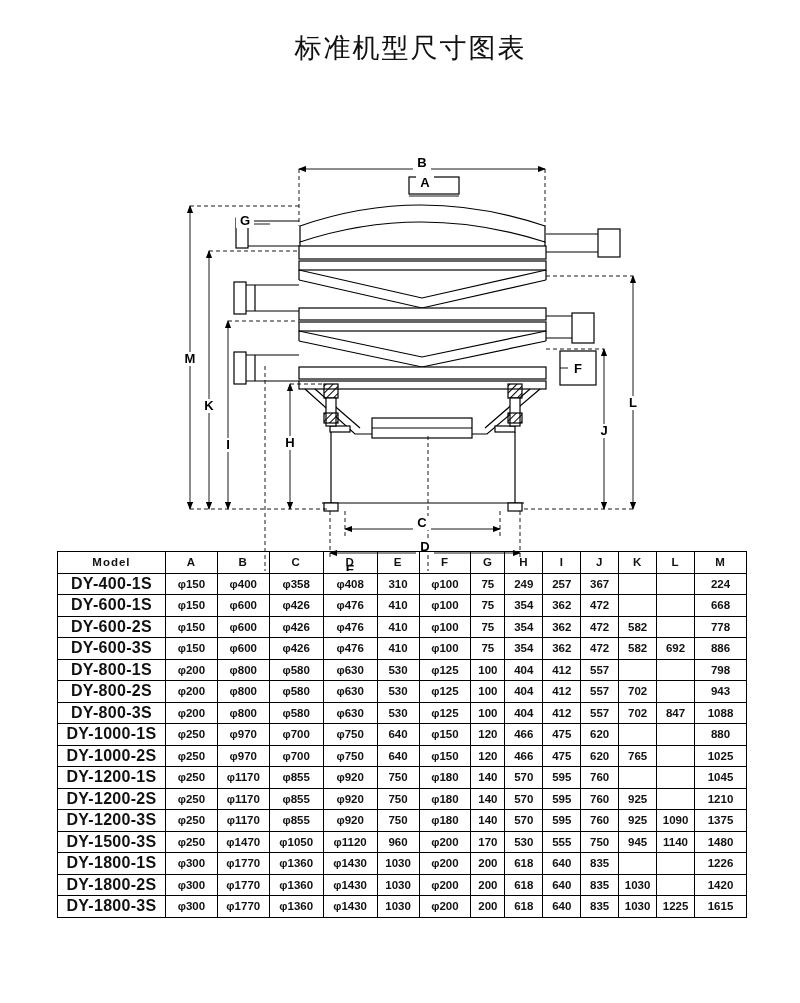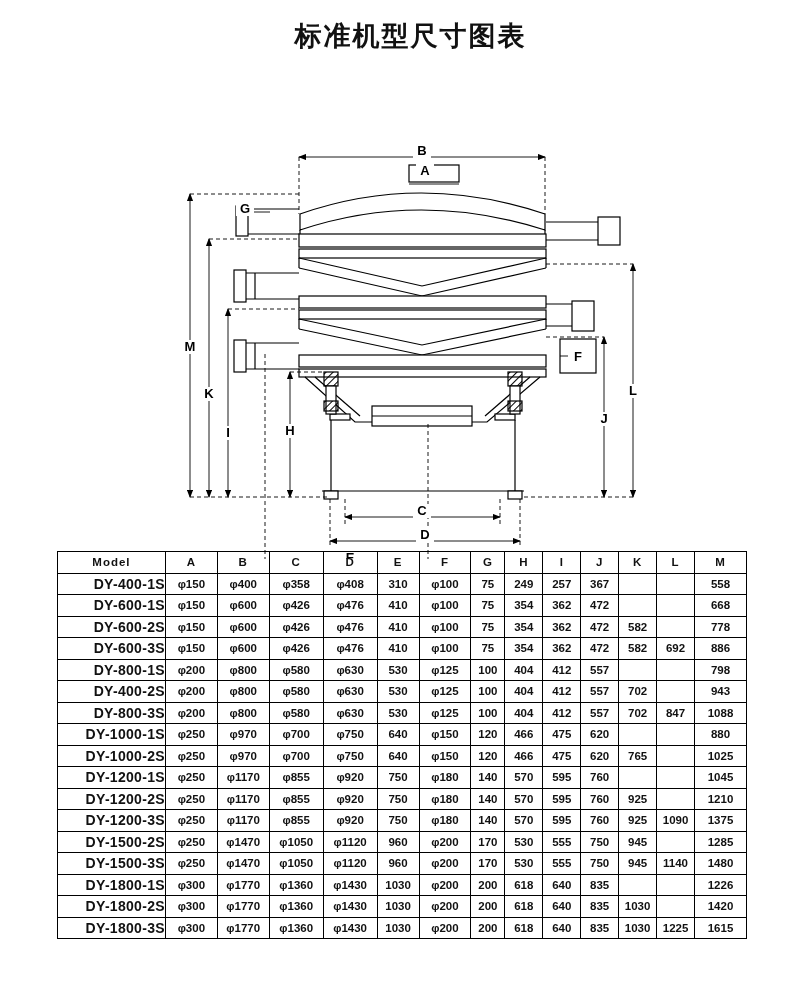--- a/index.html
+++ b/index.html
@@ -7,23 +7,23 @@
     width:800px;height:1003px;
     background:#fff;
     font-family:"Liberation Sans", sans-serif;
     color:#111;
     position:relative;
     overflow:hidden;
   }
   .title{
     text-align:center;
     font-size:27px;
-    font-weight:bold;
+    font-weight:normal;
     letter-spacing:2px;
-    padding-top:18px;
+    padding-top:30px;
     font-family:"DejaVu Sans","Liberation Sans",sans-serif;
     margin-left:21px;
   }
   .diagram-wrap{
     position:relative;
     width:800px;height:505px;
   }
   svg.diagram{position:absolute;left:0;top:0;}
   .tbl-wrap{
     position:absolute;
@@ -38,21 +38,21 @@
   }
   th,td{
     border:1px solid #000;
     text-align:center;
     height:20.5px;
     padding:0;
     font-weight:bold;
     white-space:nowrap;
   }
   thead th{font-size:11.5px;letter-spacing:1px;}
-  td.model{letter-spacing:0.3px;font-size:14px;text-align:right;}
+  td.model{letter-spacing:0.3px;font-size:16px;}
   col.c-model{width:108px;}
   col.c-a{width:52px;}
   col.c-b{width:52px;}
   col.c-c{width:54px;}
   col.c-d{width:54px;}
   col.c-e{width:42px;}
   col.c-f{width:52px;}
   col.c-g{width:34px;}
   col.c-h{width:38px;}
   col.c-i{width:38px;}
@@ -281,21 +281,21 @@
           <td>φ358</td>
           <td>φ408</td>
           <td>310</td>
           <td>φ100</td>
           <td>75</td>
           <td>249</td>
           <td>257</td>
           <td>367</td>
           <td></td>
           <td></td>
-          <td>558</td>
+          <td>224</td>
         </tr>
         <tr>
           <td class="model">DY-600-1S</td>
           <td>φ150</td>
           <td>φ600</td>
           <td>φ426</td>
           <td>φ476</td>
           <td>410</td>
           <td>φ100</td>
           <td>75</td>
@@ -348,21 +348,21 @@
           <td>φ125</td>
           <td>100</td>
           <td>404</td>
           <td>412</td>
           <td>557</td>
           <td></td>
           <td></td>
           <td>798</td>
         </tr>
         <tr>
-          <td class="model">DY-400-2S</td>
+          <td class="model">DY-800-2S</td>
           <td>φ200</td>
           <td>φ800</td>
           <td>φ580</td>
           <td>φ630</td>
           <td>530</td>
           <td>φ125</td>
           <td>100</td>
           <td>404</td>
           <td>412</td>
           <td>557</td>
@@ -460,36 +460,20 @@
           <td>φ180</td>
           <td>140</td>
           <td>570</td>
           <td>595</td>
           <td>760</td>
           <td>925</td>
           <td>1090</td>
           <td>1375</td>
         </tr>
         <tr>
-          <td class="model">DY-1500-2S</td>
-          <td>φ250</td>
-          <td>φ1470</td>
-          <td>φ1050</td>
-          <td>φ1120</td>
-          <td>960</td>
-          <td>φ200</td>
-          <td>170</td>
-          <td>530</td>
-          <td>555</td>
-          <td>750</td>
-          <td>945</td>
-          <td></td>
-          <td>1285</td>
-        </tr>
-        <tr>
           <td class="model">DY-1500-3S</td>
           <td>φ250</td>
           <td>φ1470</td>
           <td>φ1050</td>
           <td>φ1120</td>
           <td>960</td>
           <td>φ200</td>
           <td>170</td>
           <td>530</td>
           <td>555</td>

